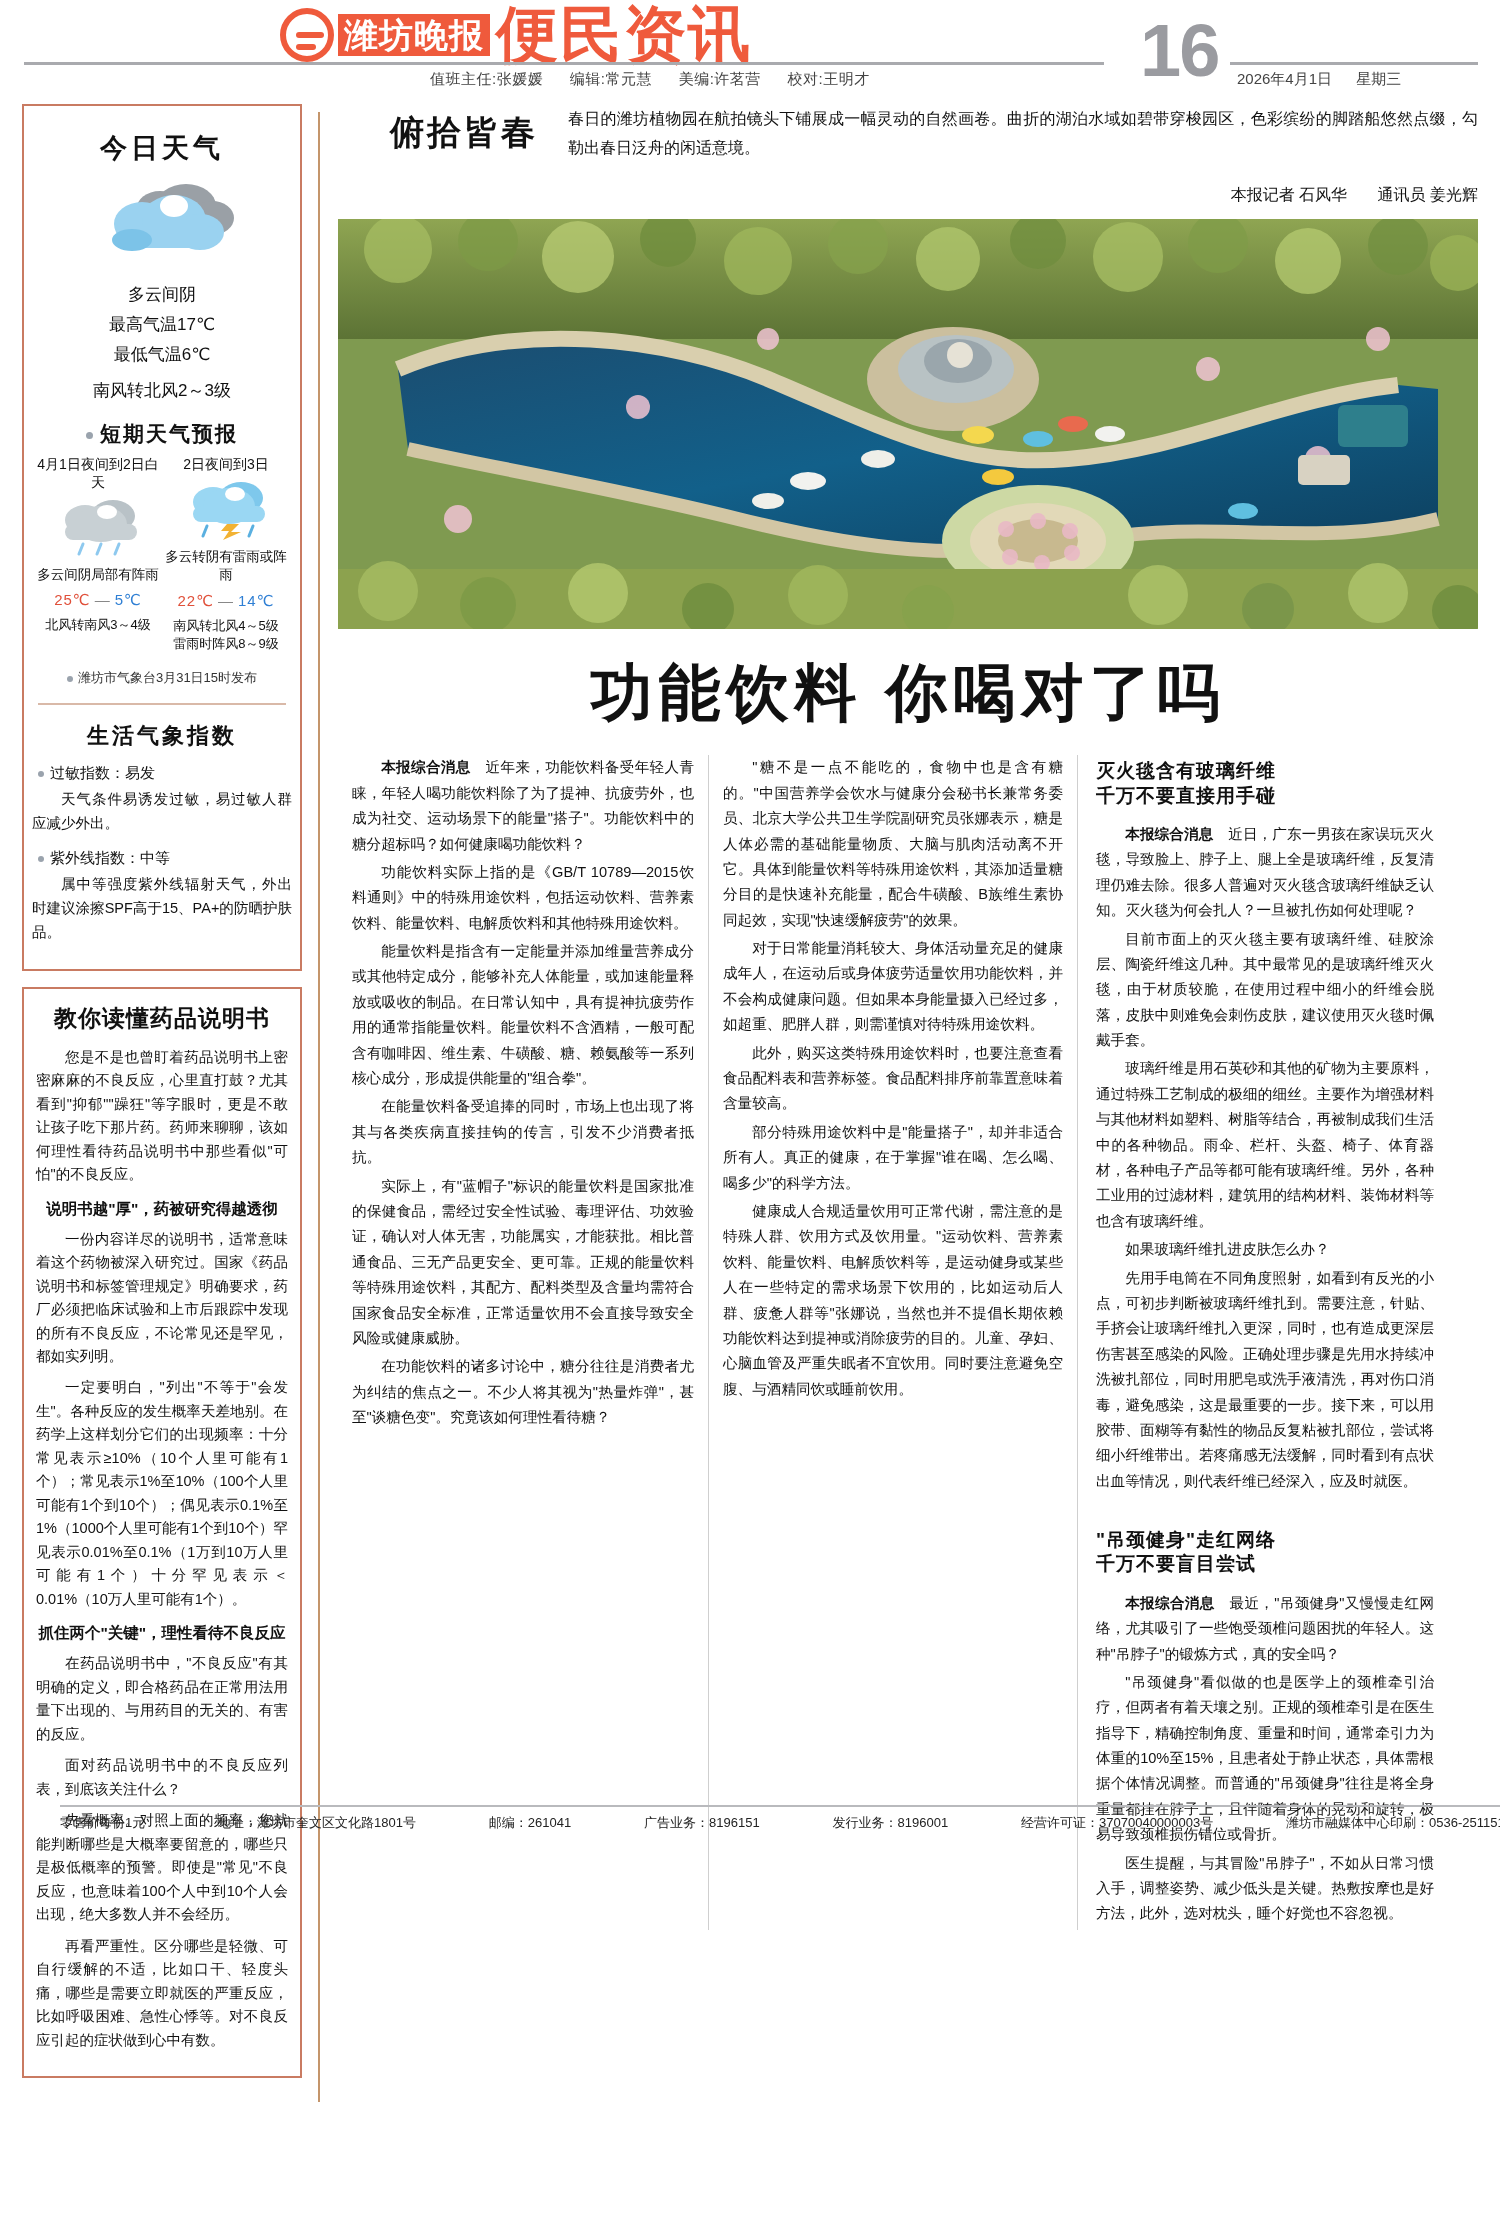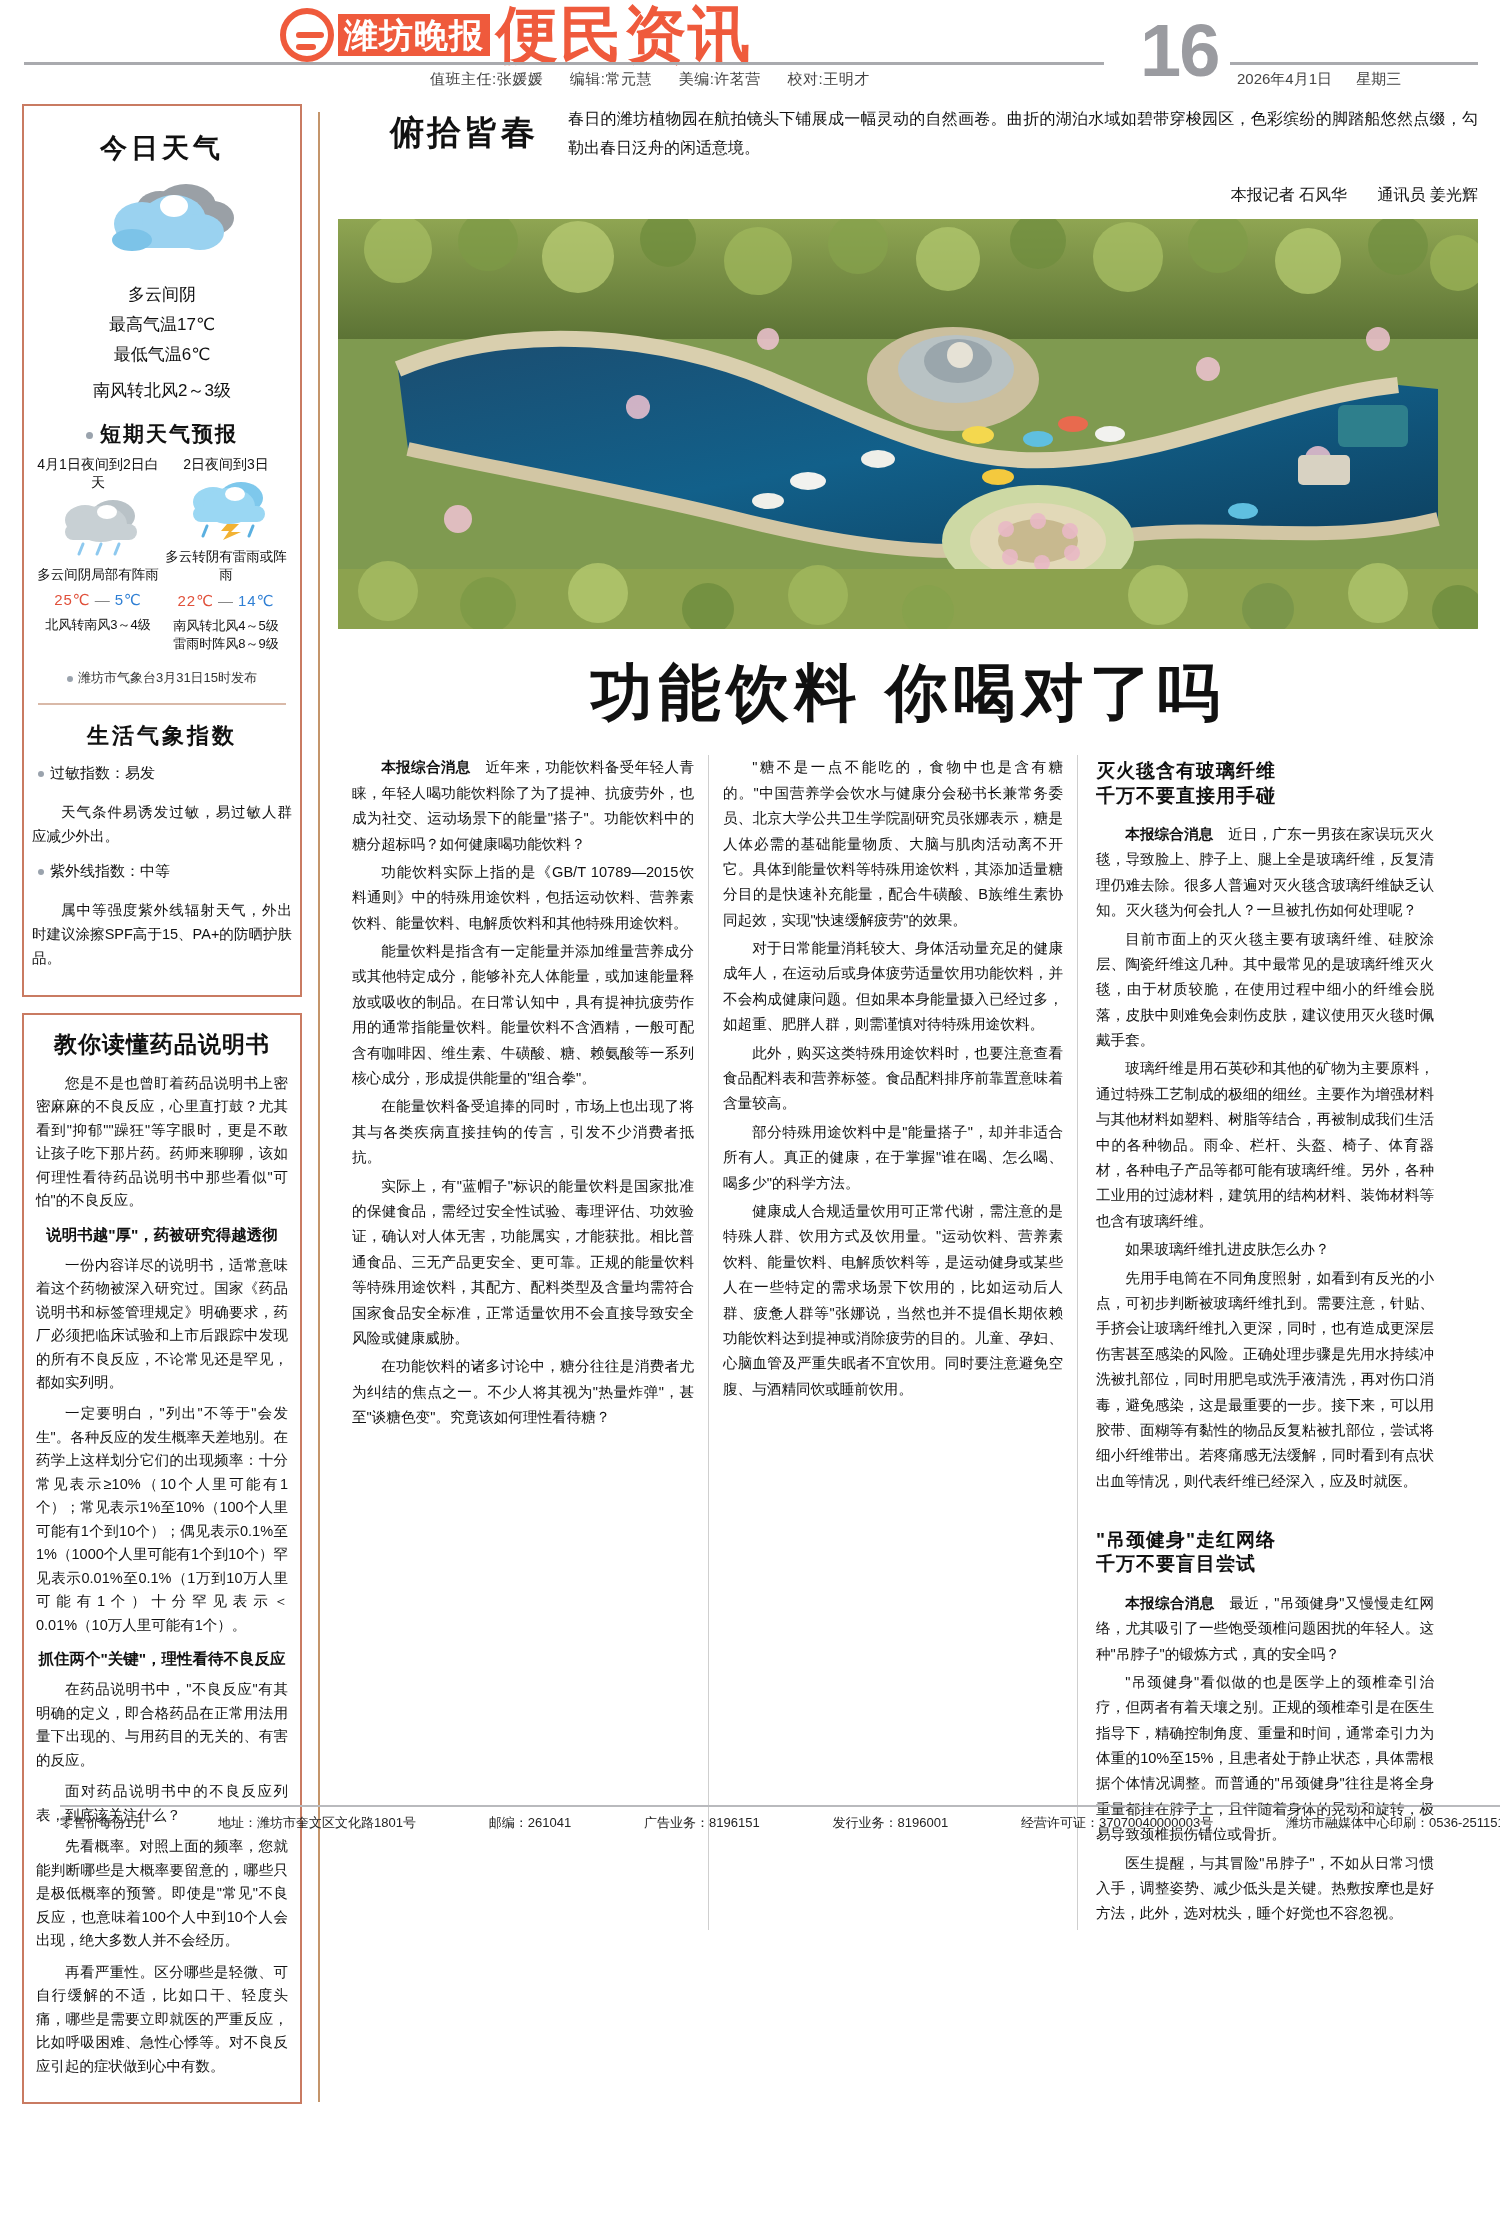--- a/index.html
+++ b/index.html
@@ -47,21 +47,21 @@
   .fore-wind{font-size:13px;line-height:1.4;text-align:center;}
   .issued{font-size:13px;color:#333;margin-top:16px;}
   .issued:before{content:"";display:inline-block;width:6px;height:6px;border-radius:50%;background:#9aa3ad;margin-right:5px;vertical-align:middle;}
   .hr-dot{border-top:2px solid #d9b9a8;margin:16px 6px 0;}
 
   
   .idx-title{font-size:22px;font-weight:bold;letter-spacing:3px;text-align:center;margin:16px 0 10px;}
   .idx-item{font-size:15px;text-align:left;padding:0 6px;line-height:1.6;}
   .idx-key{font-weight:normal;}
   .idx-key:before{content:"";display:inline-block;width:6px;height:6px;border-radius:50%;background:#9aa3ad;margin-right:6px;vertical-align:middle;}
-  .idx-body{font-size:14.5px;text-indent:2em;line-height:1.65;text-align:justify;margin:16px 0 10px;}
+  .idx-body{font-size:14.5px;text-indent:2em;line-height:1.65;text-align:justify;margin:3px 0 10px;}
 
   
   .medbox{border:2px solid #c97b62;margin-top:16px;padding:12px 12px 16px;}
   .med-title{font-size:23px;font-weight:bold;letter-spacing:1px;text-align:center;margin:2px 0 12px;}
   .med-p{font-size:14.5px;line-height:1.62;text-indent:2em;text-align:justify;margin:0 0 8px;}
   .med-sub{font-size:15.5px;font-weight:bold;text-align:center;margin:12px 0 8px;}
 
   
   .feat-head{display:flex;align-items:flex-start;margin-bottom:10px;}
   .feat-title{font-size:34px;font-weight:bold;letter-spacing:3px;white-space:nowrap;padding:6px 30px 0 52px;}

